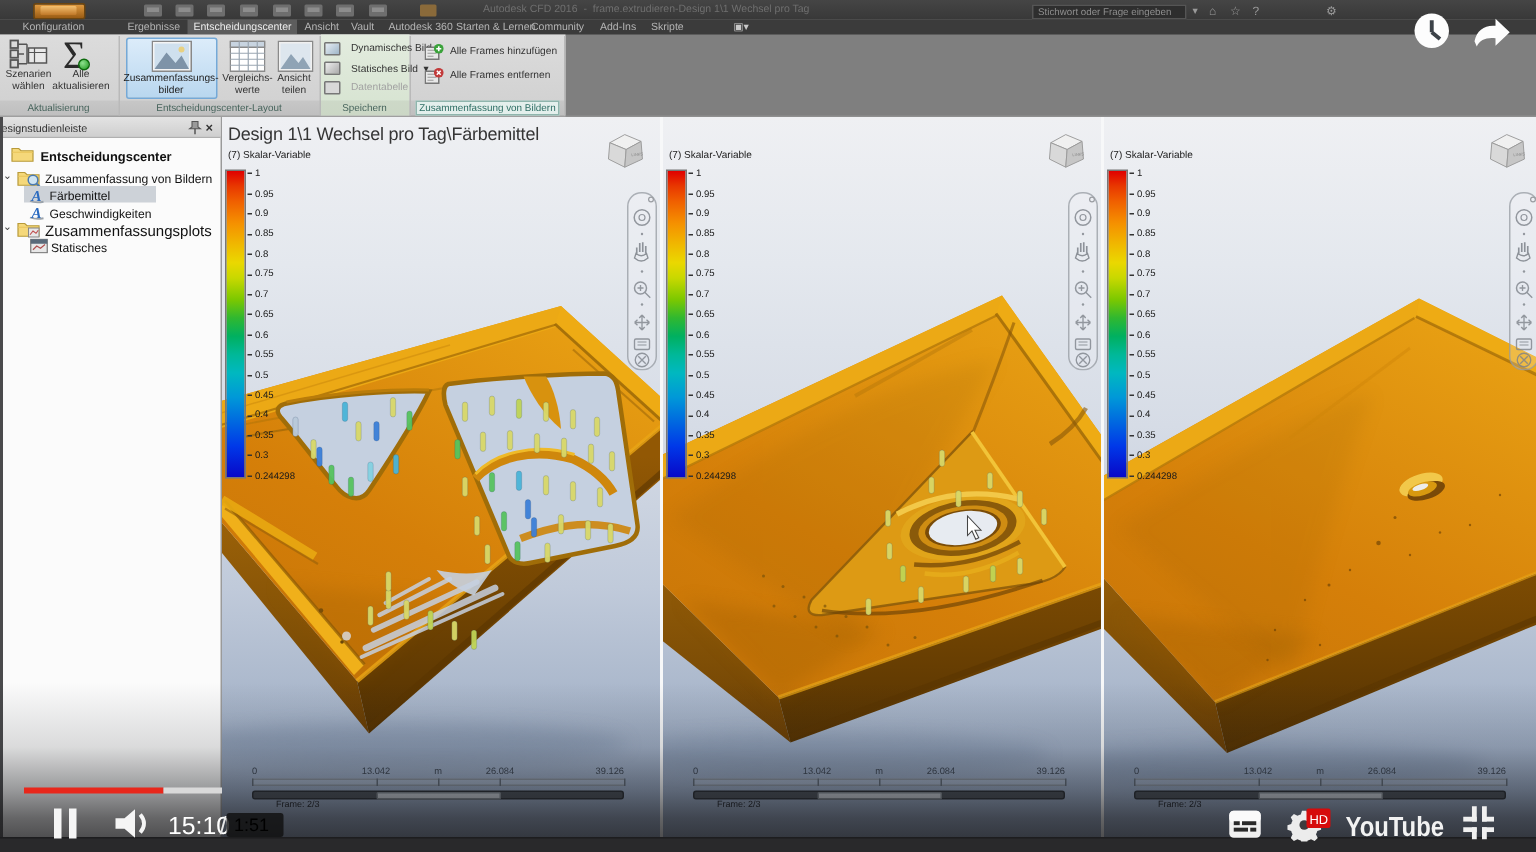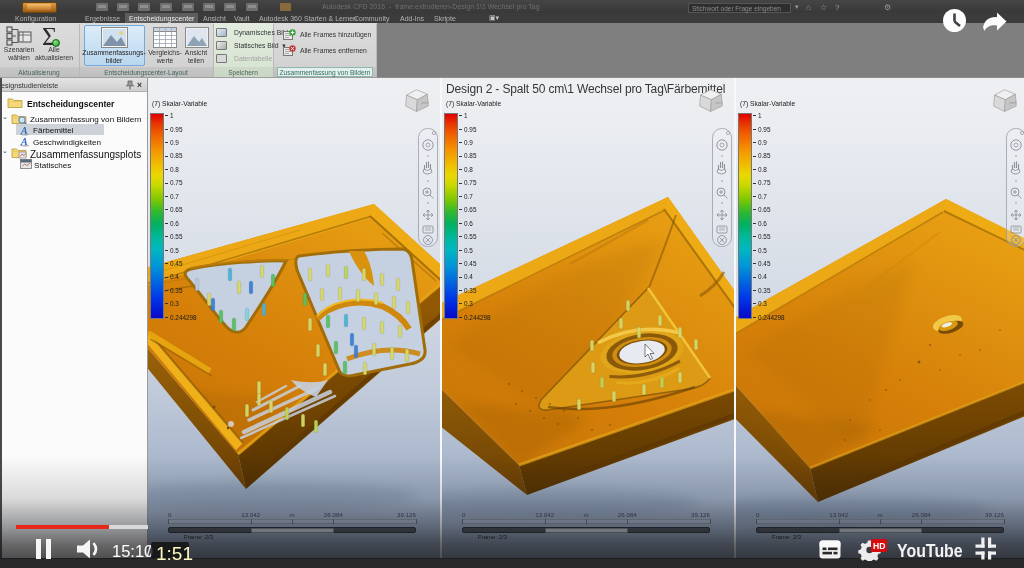--- a/index.html
+++ b/index.html
@@ -362,20 +362,21 @@
       <circle cx="900" cy="380" r="0.8" fill="#6b4206" opacity="0.65"></circle>
       <circle cx="980" cy="350" r="0.8" fill="#6b4206" opacity="0.65"></circle>
       <circle cx="1000" cy="330" r="0.8" fill="#6b4206" opacity="0.65"></circle>
       <circle cx="845" cy="440" r="0.8" fill="#6b4206" opacity="0.65"></circle>
       <circle cx="880" cy="430" r="0.8" fill="#6b4206" opacity="0.65"></circle>
       <circle cx="940" cy="370" r="0.8" fill="#6b4206" opacity="0.65"></circle>
       <circle cx="960" cy="355" r="0.8" fill="#6b4206" opacity="0.65"></circle>
     </svg>
     <div class="abs" style="left:439.5px;top:78px;width:2.5px;height:490px;background:#f7f8f9"></div>
     <div class="abs" style="left:733.5px;top:78px;width:2.5px;height:490px;background:#f7f8f9"></div>
+    <div class="t" style="left:152px;top:82px;font-size:12px;color:#353535;letter-spacing:-0.15px">Design 1\1 Wechsel pro Tag\Färbemittel</div>
     <div class="t" style="left:152px;top:100px;font-size:6.7px;color:#222">(7) Skalar-Variable</div>
     <div class="abs" style="left:150px;top:113px;width:14px;height:206px;background:linear-gradient(180deg,#e00000 0%,#e83800 5%,#f06000 10%,#f59000 17%,#f0b800 24%,#ead800 30%,#c8d800 35%,#7cc800 42%,#30b830 48%,#00b060 54%,#00b898 60%,#00b8c0 66%,#0098d8 74%,#0068e0 82%,#0038e8 90%,#0808c8 100%);border:0.5px solid #777"></div>
     <div class="abs" style="left:165px;top:115.4px;width:3px;height:1px;background:#333"></div>
     <div class="t" style="left:170px;top:112.2px;font-size:6.4px;color:#1a1a1a">1</div>
     <div class="abs" style="left:165px;top:128.82999999999998px;width:3px;height:1px;background:#333"></div>
     <div class="t" style="left:170px;top:125.63px;font-size:6.4px;color:#1a1a1a">0.95</div>
     <div class="abs" style="left:165px;top:142.26px;width:3px;height:1px;background:#333"></div>
     <div class="t" style="left:170px;top:139.06px;font-size:6.4px;color:#1a1a1a">0.9</div>
     <div class="abs" style="left:165px;top:155.69px;width:3px;height:1px;background:#333"></div>
     <div class="t" style="left:170px;top:152.49px;font-size:6.4px;color:#1a1a1a">0.85</div>
@@ -420,21 +421,20 @@
 <circle cx="10" cy="53" r="0.8" fill="rgba(125,130,138,0.8)"></circle>
 <circle cx="9" cy="64" r="4" fill="none" stroke="rgba(125,130,138,0.8)" stroke-width="1"></circle>
 <path d="M12,67 l3.5,3.5 M9,62 v4 M7,64 h4" stroke="rgba(125,130,138,0.8)" stroke-width="0.9" fill="none"></path>
 <circle cx="10" cy="75" r="0.8" fill="rgba(125,130,138,0.8)"></circle>
 <path d="M10,82 v10 M5,87 h10 M10,82 l-1.8,2 M10,82 l1.8,2 M10,92 l-1.8,-2 M10,92 l1.8,-2 M5,87 l2,-1.8 M5,87 l2,1.8 M15,87 l-2,-1.8 M15,87 l-2,1.8" stroke="rgba(125,130,138,0.8)" stroke-width="0.9" fill="none"></path>
 <rect x="5" y="98" width="10" height="7" rx="1" fill="none" stroke="rgba(125,130,138,0.8)" stroke-width="0.9"></rect>
 <path d="M7,100 h6 M7,102 h6" stroke="rgba(125,130,138,0.8)" stroke-width="0.7"></path>
 <circle cx="10" cy="112" r="4.5" fill="none" stroke="rgba(125,130,138,0.8)" stroke-width="0.9"></circle>
 <path d="M7.5,109.5 l5,5 M12.5,109.5 l-5,5" stroke="rgba(125,130,138,0.8)" stroke-width="0.9"></path>
 </svg>
-    <div class="t" style="left:446px;top:82px;font-size:12px;color:#353535;letter-spacing:-0.15px">Design 2 - Spalt 50 cm\1 Wechsel pro Tag\Färbemittel</div>
     <div class="t" style="left:446px;top:100px;font-size:6.7px;color:#222">(7) Skalar-Variable</div>
     <div class="abs" style="left:444px;top:113px;width:14px;height:206px;background:linear-gradient(180deg,#e00000 0%,#e83800 5%,#f06000 10%,#f59000 17%,#f0b800 24%,#ead800 30%,#c8d800 35%,#7cc800 42%,#30b830 48%,#00b060 54%,#00b898 60%,#00b8c0 66%,#0098d8 74%,#0068e0 82%,#0038e8 90%,#0808c8 100%);border:0.5px solid #777"></div>
     <div class="abs" style="left:459px;top:115.4px;width:3px;height:1px;background:#333"></div>
     <div class="t" style="left:464px;top:112.2px;font-size:6.4px;color:#1a1a1a">1</div>
     <div class="abs" style="left:459px;top:128.82999999999998px;width:3px;height:1px;background:#333"></div>
     <div class="t" style="left:464px;top:125.63px;font-size:6.4px;color:#1a1a1a">0.95</div>
     <div class="abs" style="left:459px;top:142.26px;width:3px;height:1px;background:#333"></div>
     <div class="t" style="left:464px;top:139.06px;font-size:6.4px;color:#1a1a1a">0.9</div>
     <div class="abs" style="left:459px;top:155.69px;width:3px;height:1px;background:#333"></div>
     <div class="t" style="left:464px;top:152.49px;font-size:6.4px;color:#1a1a1a">0.85</div>
@@ -639,37 +639,37 @@
     <div class="abs" style="left:109px;top:524.5px;width:39px;height:4.5px;background:#d9d9d9"></div>
     <div class="abs" style="left:36px;top:539px;width:5.2px;height:20px;background:#f5f5f5"></div>
     <div class="abs" style="left:46px;top:539px;width:5.2px;height:20px;background:#f5f5f5"></div>
     <svg class="abs" style="left:76px;top:538px" width="27" height="22" viewBox="0 0 27 22">
 <path d="M1,7.5 h6 L14,1.5 V20.5 L7,14.5 H1 Z" fill="#f5f5f5"></path>
 <path d="M17.5,5 Q22.5,11 17.5,17" stroke="#f5f5f5" stroke-width="2.6" fill="none"></path>
 </svg>
     <div class="t" style="left:112px;top:541.5px;font-size:16.5px;color:#fff">15:10</div>
     <div class="t" style="left:146.5px;top:541.5px;font-size:16.5px;color:#e8e8e8">/</div>
     <div class="abs" style="left:151px;top:542px;width:38px;height:16px;background:rgba(16,16,16,0.82);border-radius:2px"></div>
-    <div class="t" style="left:156px;top:543px;font-size:19px;color:#fef9c3">1:51</div>
+    <div class="t" style="left:156px;top:543px;font-size:12px;color:#000000">1:51</div>
     <svg class="abs" style="left:819px;top:540px" width="22" height="19" viewBox="0 0 22 19">
 <rect x="0.5" y="0.5" width="21" height="18" rx="3" fill="#f0f0f0"></rect>
 <rect x="0.5" y="0.5" width="21" height="8" rx="3" fill="#fafafa"></rect>
 <rect x="3.5" y="7.5" width="4" height="2.6" fill="#2a2a2a"></rect>
       <rect x="9" y="7.5" width="9.5" height="2.6" fill="#2a2a2a"></rect>
 <rect x="3.5" y="11.8" width="9.5" height="2.6" fill="#2a2a2a"></rect>
       <rect x="14.5" y="11.8" width="4" height="2.6" fill="#2a2a2a"></rect>
 </svg>
     <svg class="abs" style="left:858px;top:539px" width="30" height="22" viewBox="0 0 30 22">
 <g transform="translate(11.5,11)">
 <path d="M-1.5,-9.5 h3 l0.8,2.5 a7,7 0 0 1 2.2,0.9 l2.4,-1.2 l2.1,2.1 l-1.2,2.4 a7,7 0 0 1 0.9,2.2 l2.5,0.8 v3 l-2.5,0.8 a7,7 0 0 1 -0.9,2.2 l1.2,2.4 l-2.1,2.1 l-2.4,-1.2 a7,7 0 0 1 -2.2,0.9 l-0.8,2.5 h-3 l-0.8,-2.5 a7,7 0 0 1 -2.2,-0.9 l-2.4,1.2 l-2.1,-2.1 l1.2,-2.4 a7,7 0 0 1 -0.9,-2.2 l-2.5,-0.8 v-3 l2.5,-0.8 a7,7 0 0 1 0.9,-2.2 l-1.2,-2.4 l2.1,-2.1 l2.4,1.2 a7,7 0 0 1 2.2,-0.9 Z" fill="#ececec"></path>
 <circle r="3.2" fill="#3c3c3e"></circle>
       </g>
     </svg>
     <div class="abs" style="left:870.5px;top:539px;width:16px;height:12.5px;background:#d60b0b;border-radius:1.5px"></div>
-    <div class="t" style="left:873px;top:541px;font-size:8.6px;font-weight:bold;color:#fff">HD</div>
+    <div class="t" style="left:873px;top:541px;font-size:8.6px;font-weight:normal;color:#fff">HD</div>
     <div class="t" style="left:897px;top:539.5px;font-size:18.5px;font-weight:bold;color:#f2f2f2;transform:scaleX(0.86);transform-origin:left">YouTube</div>
     <svg class="abs" style="left:975px;top:537px" width="21" height="23" viewBox="0 0 21 23">
 <g fill="#f0f0f0">
 <rect x="0.5" y="7.5" width="9" height="3.2"></rect>
         <rect x="6.3" y="0.5" width="3.2" height="10.2"></rect>
 <rect x="13" y="7.5" width="8" height="3.2"></rect>
         <rect x="13" y="0.5" width="3.2" height="10.2"></rect>
 <rect x="0.5" y="14.5" width="9" height="3.2"></rect>
         <rect x="6.3" y="14.5" width="3.2" height="8"></rect>
 <rect x="13" y="14.5" width="8" height="3.2"></rect>

